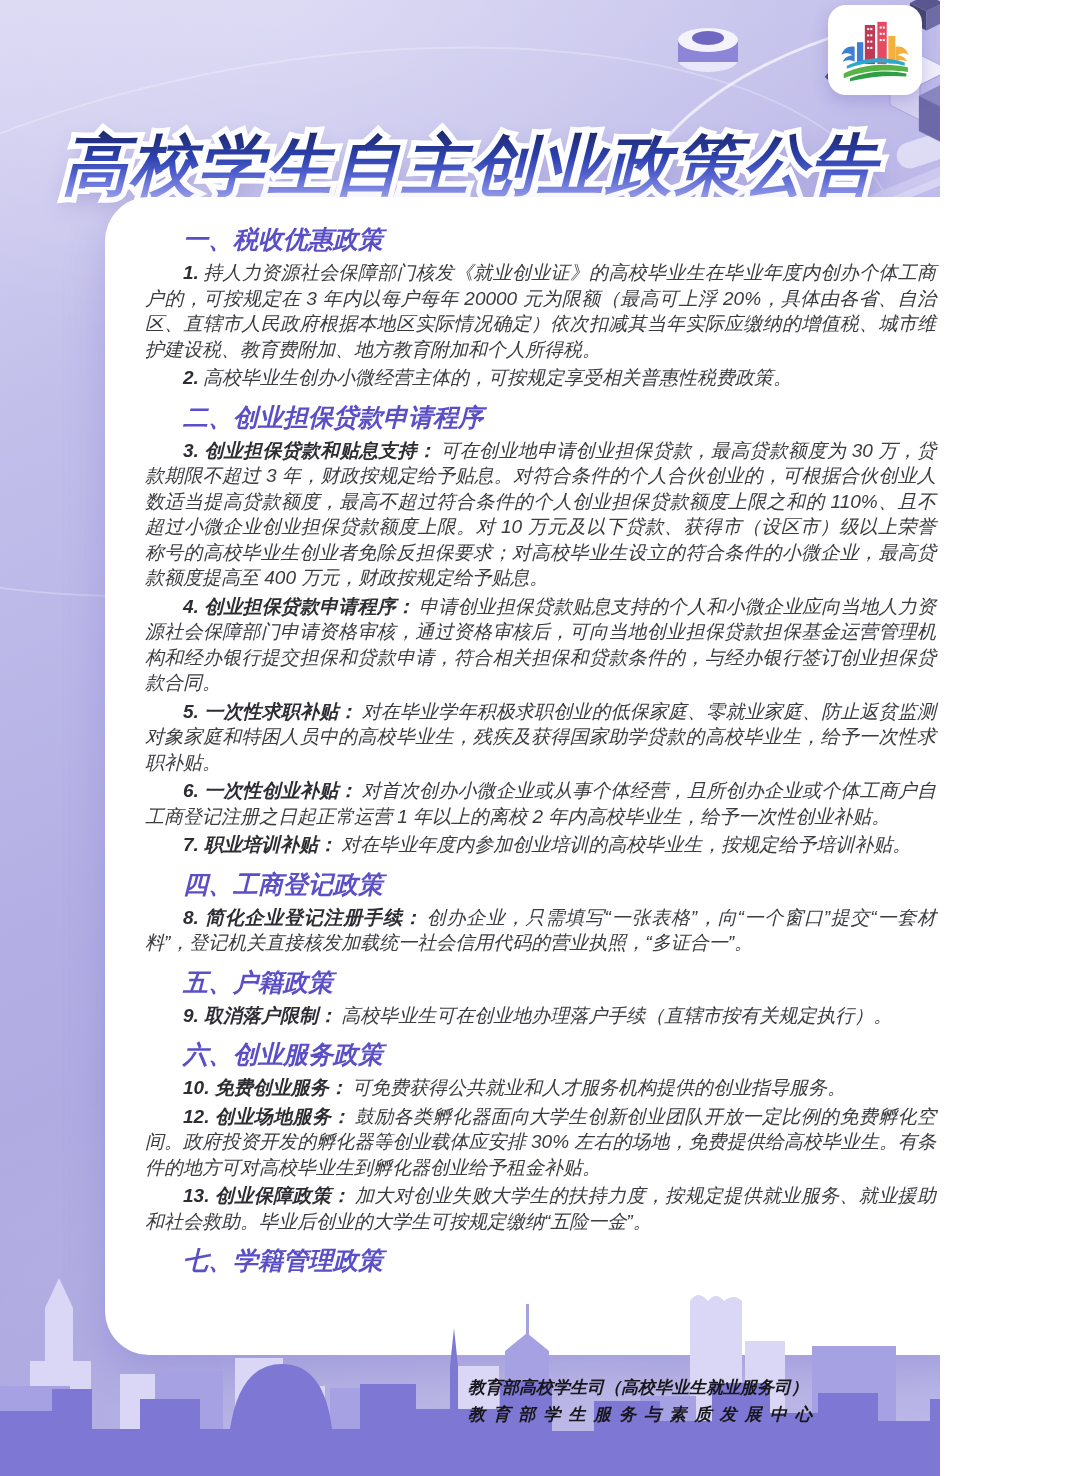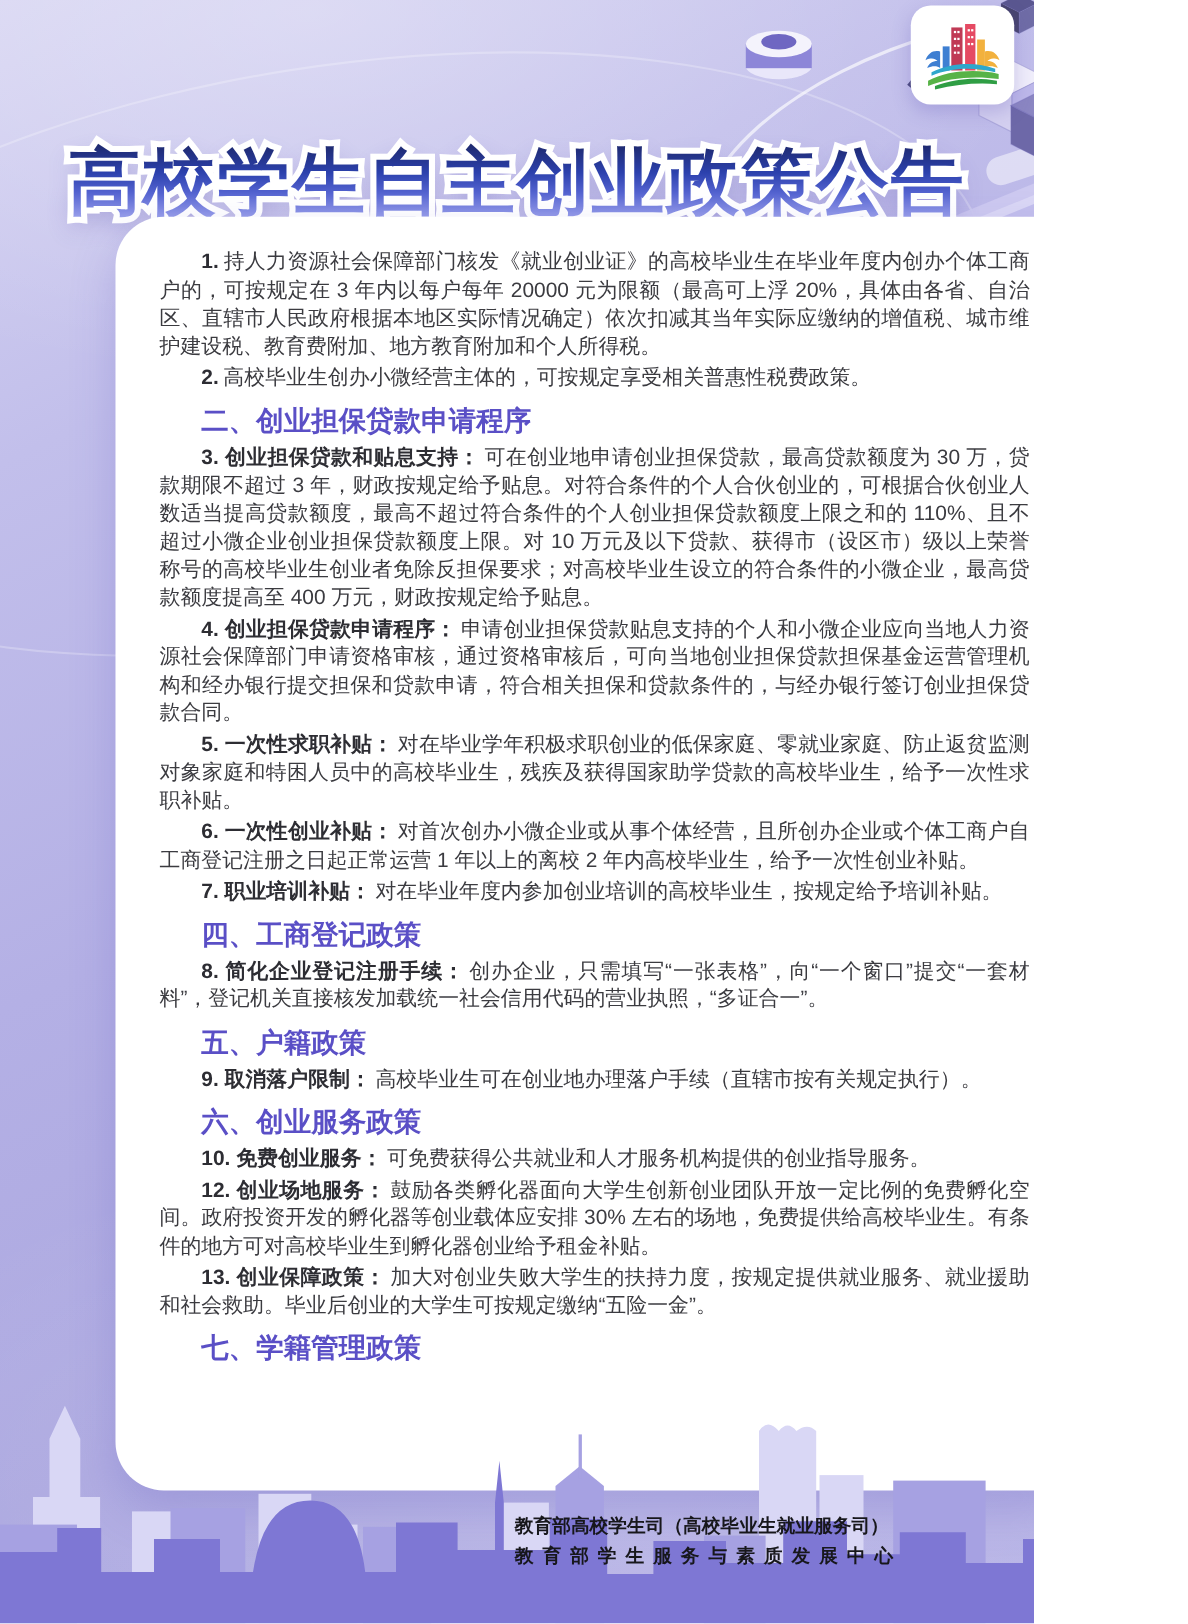--- a/index.html
+++ b/index.html
@@ -1,19 +1,20 @@
 <!DOCTYPE html>
 <html><head>
 <meta charset="utf-8">
 <style>
   html,body{margin:0;padding:0;}
   body{font-family:"Liberation Sans","DejaVu Sans",sans-serif;}
   .poster{
     position:relative;width:940px;height:1476px;overflow:hidden;
     background:linear-gradient(155deg,#d6d4f2 0%,#c2bfeb 22%,#b4b0e5 48%,#aca8e0 72%,#b6b2e6 100%);
+    font-style:italic;
   }
   
   .wave{position:absolute;border-radius:50%;pointer-events:none;}
   .wave1{width:1400px;height:700px;left:-420px;top:-340px;background:radial-gradient(ellipse at center,rgba(255,255,255,.28),rgba(255,255,255,0) 68%);}
   .wave2{width:1200px;height:520px;left:-300px;top:60px;border:2px solid rgba(255,255,255,.25);transform:rotate(-9deg);}
   .wave3{width:1500px;height:640px;left:-200px;top:1020px;background:radial-gradient(ellipse at center,rgba(255,255,255,.16),rgba(255,255,255,0) 70%);}
   
   .decor-3d{position:absolute;left:560px;top:-20px;width:560px;height:420px;pointer-events:none;}
   
   .title{position:absolute;left:0;right:0;top:84px;text-align:center;font-size:66px;font-weight:900;letter-spacing:2px;line-height:1.15;}
@@ -157,20 +158,21 @@
       </g>
       <path d="M10 64 C35 52 62 52 84 60 L84 64 C60 58 34 58 10 68 Z" fill="#2ea7cc"></path>
       <path d="M6 74 C28 62 62 60 88 66 L88 72 C62 68 30 70 6 80 Z" fill="#57b347"></path>
       <path d="M14 80 C40 70 66 70 86 74 L86 78 C64 76 40 78 14 84 Z" fill="#2f9e44"></path>
     </svg>
   </div>
 
   <div class="card">
 
     <section class="policy-section">
+      <h2 class="sec-heading">一、税收优惠政策</h2>
       <p class="para"><b class="lead">1.</b><span>持人力资源社会保障部门核发《就业创业证》的高校毕业生在毕业年度内创办个体工商户的，可按规定在 3 年内以每户每年 20000 元为限额（最高可上浮 20%，具体由各省、自治区、直辖市人民政府根据本地区实际情况确定）依次扣减其当年实际应缴纳的增值税、城市维护建设税、教育费附加、地方教育附加和个人所得税。</span></p>
       <p class="para"><b class="lead">2.</b><span>高校毕业生创办小微经营主体的，可按规定享受相关普惠性税费政策。</span></p>
     </section>
 
     <section class="policy-section">
       <h2 class="sec-heading">二、创业担保贷款申请程序</h2>
       <p class="para"><b class="lead">3. 创业担保贷款和贴息支持：</b><span>可在创业地申请创业担保贷款，最高贷款额度为 30 万，贷款期限不超过 3 年，财政按规定给予贴息。对符合条件的个人合伙创业的，可根据合伙创业人数适当提高贷款额度，最高不超过符合条件的个人创业担保贷款额度上限之和的 110%、且不超过小微企业创业担保贷款额度上限。对 10 万元及以下贷款、获得市（设区市）级以上荣誉称号的高校毕业生创业者免除反担保要求；对高校毕业生设立的符合条件的小微企业，最高贷款额度提高至 400 万元，财政按规定给予贴息。</span></p>
       <p class="para"><b class="lead">4. 创业担保贷款申请程序：</b><span>申请创业担保贷款贴息支持的个人和小微企业应向当地人力资源社会保障部门申请资格审核，通过资格审核后，可向当地创业担保贷款担保基金运营管理机构和经办银行提交担保和贷款申请，符合相关担保和贷款条件的，与经办银行签订创业担保贷款合同。</span></p>
     </section>
 

